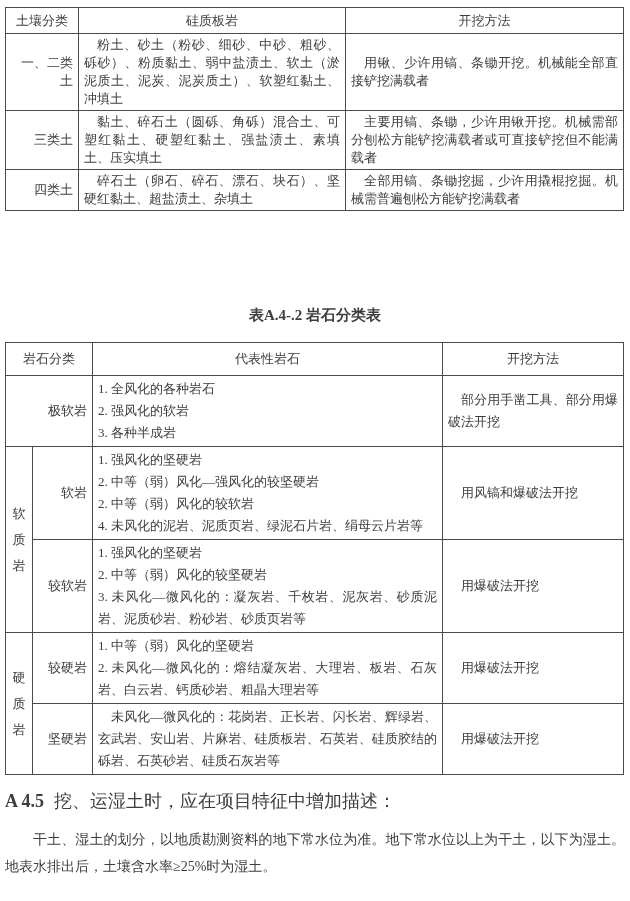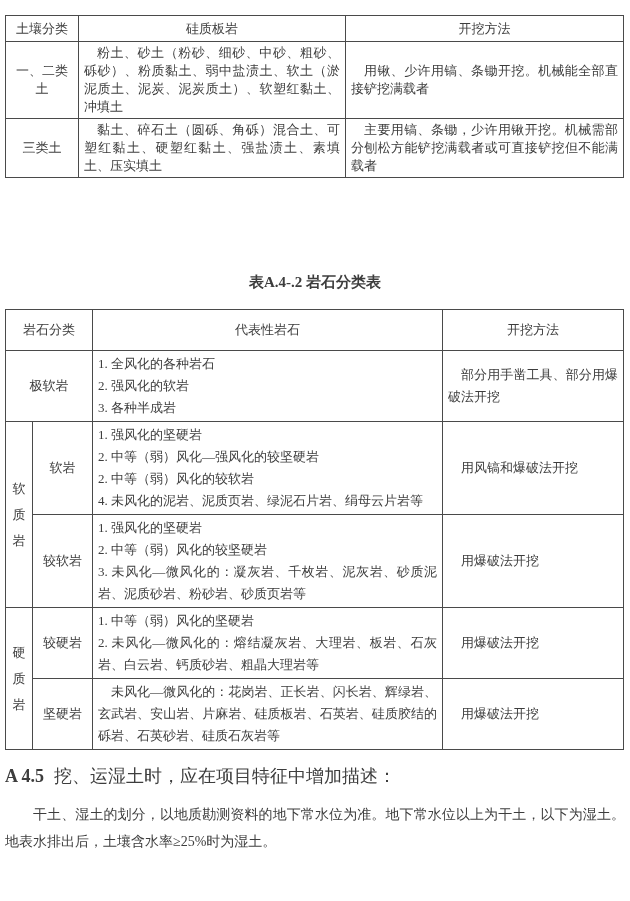--- a/index.html
+++ b/index.html
@@ -23,43 +23,43 @@
   }
   td, th {
     border: 1px solid #4a4a4a;
     font-weight: normal;
     font-size: 13px;
     padding: 2px 5px;
     vertical-align: middle;
     box-sizing: border-box;
   }
   
-  .soil-table { margin-top: 15px; }
+  .soil-table { margin-top: 7px; }
   .soil-table th { height: 26px; text-align: center; }
-  .cell-center { text-align: center; }
+  .cell-center { text-align: right; }
   .cell-flow {
     text-align: justify;
     text-indent: 1em;
     line-height: 18px;
   }
   .soil-row-1 td { height: 55px; }
   .soil-row-2 td { height: 36px; }
   .soil-row-3 td { height: 35px; }
   
   .rock-title {
     margin-top: 94px;
     text-align: center;
     font-size: 15px;
     font-weight: bold;
     height: 20px;
     line-height: 20px;
   }
   
   .rock-table { margin-top: 17px; }
-  .rock-table th { height: 41px; text-align: center; }
+  .rock-table th { height: 33px; text-align: center; }
   .rock-list { line-height: 22px; text-align: left; }
   .rock-list .wrapflow { text-align: justify; }
   .method-cell {
     text-indent: 1em;
     text-align: justify;
     line-height: 22px;
   }
   .vlabel {
     width: 1em;
     margin: 0 auto;
@@ -114,20 +114,25 @@
   </tr>
   <tr class="soil-row-1">
     <td class="cell-center">一、二类土</td>
     <td class="cell-flow">粉土、砂土（粉砂、细砂、中砂、粗砂、砾砂）、粉质黏土、弱中盐渍土、软土（淤泥质土、泥炭、泥炭质土）、软塑红黏土、冲填土</td>
     <td class="cell-flow">用锹、少许用镐、条锄开挖。机械能全部直接铲挖满载者</td>
   </tr>
   <tr class="soil-row-2">
     <td class="cell-center">三类土</td>
     <td class="cell-flow">黏土、碎石土（圆砾、角砾）混合土、可塑红黏土、硬塑红黏土、强盐渍土、素填土、压实填土</td>
     <td class="cell-flow">主要用镐、条锄，少许用锹开挖。机械需部分刨松方能铲挖满载者或可直接铲挖但不能满载者</td>
+  </tr>
+  <tr class="soil-row-3">
+    <td class="cell-center">四类土</td>
+    <td class="cell-flow">碎石土（卵石、碎石、漂石、块石）、坚硬红黏土、超盐渍土、杂填土</td>
+    <td class="cell-flow">全部用镐、条锄挖掘，少许用撬棍挖掘。机械需普遍刨松方能铲挖满载者</td>
   </tr>
 </tbody>
   </table>
 
 <div class="rock-title">表A.4-.2 岩石分类表</div>
 
 <table class="rock-table">
   <colgroup>
     <col style="width:27px">
       <col style="width:60px">

